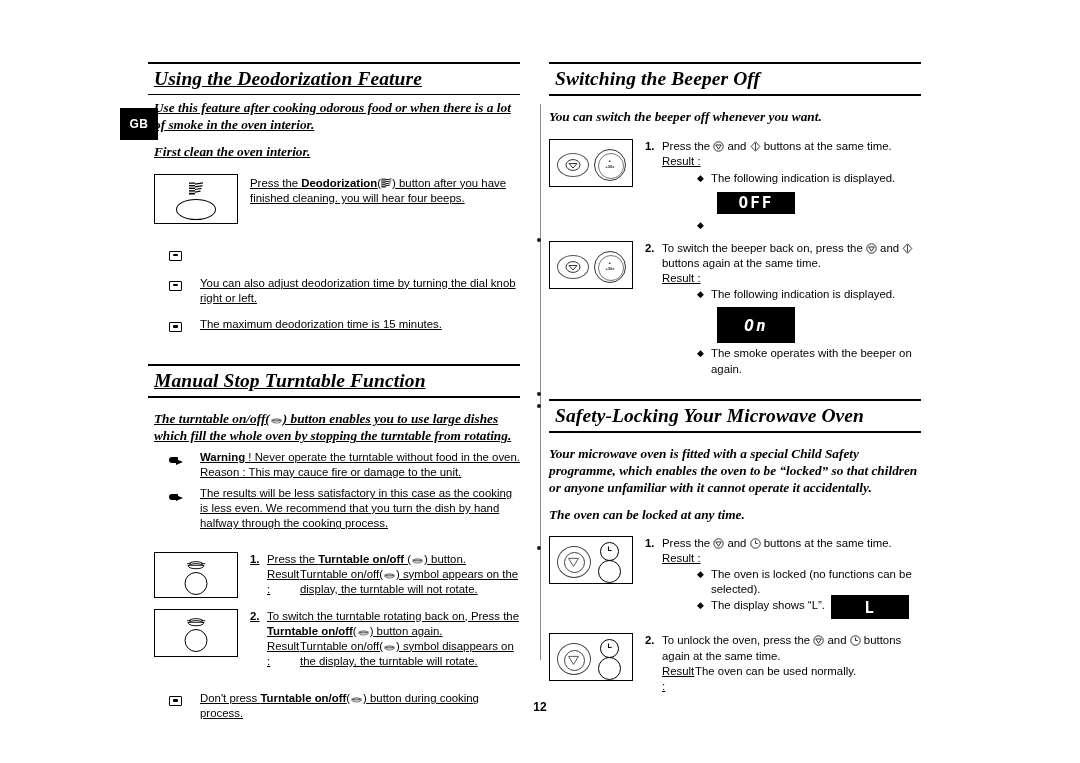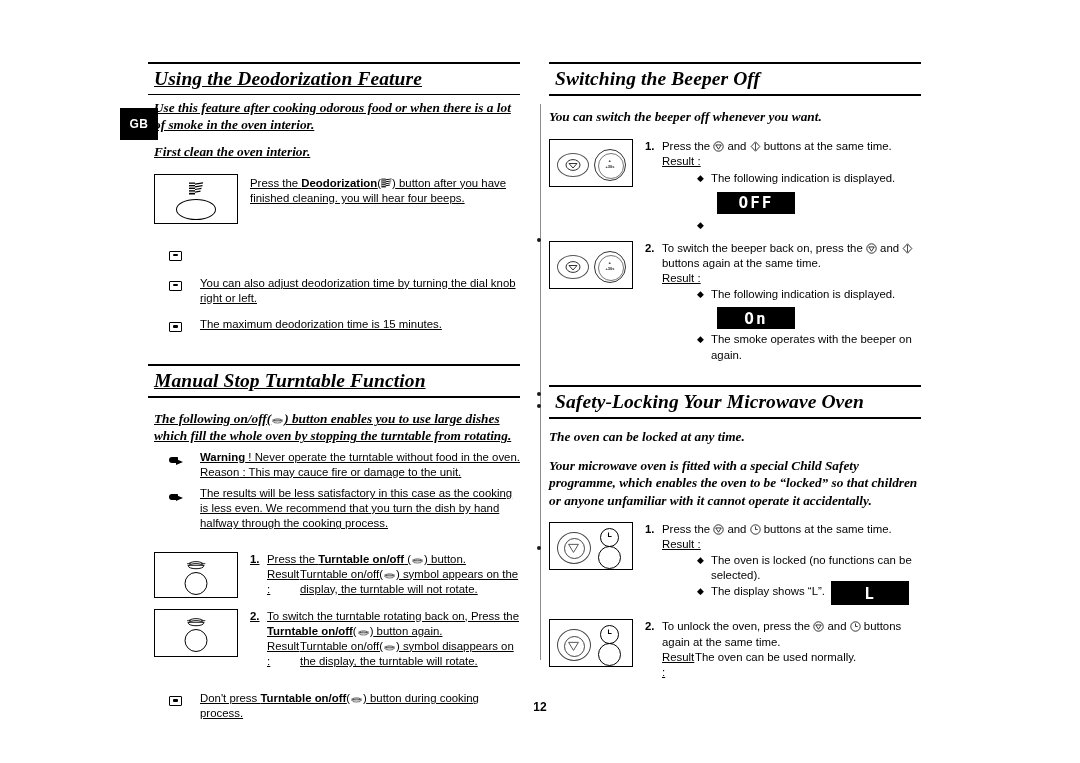--- a/index.html
+++ b/index.html
@@ -317,21 +317,21 @@
     background: #000;
     color: #fff;
     display: flex;
     align-items: center;
     justify-content: center;
     font-family: "DejaVu Sans Mono", monospace;
     font-weight: bold;
     letter-spacing: 2px;
   }
   .led-off { width: 78px; height: 22px; font-size: 16px; }
-  .led-on  { width: 78px; height: 22px; font-size: 16px; }
+  .led-on  { width: 78px; height: 36px; font-size: 16px; font-style: italic; }
   .led-l   { width: 78px; height: 24px; font-size: 16px; }
 
   
   .dia-row {
     display: flex;
     margin-top: 2px;
   }
   .dia-row .dia {
     flex: 0 0 24px;
     padding-left: 10px;
@@ -453,21 +453,21 @@
         <div class="note-body">The maximum deodorization time is 15 minutes.</div>
       </div>
     </div>
 
     <div class="section" style="margin-top:28px">
       <div class="sec-rule-top"></div>
       <h2 class="sec-title">Manual Stop Turntable Function</h2>
       <div class="sec-rule-bottom thick"></div>
 
       <div class="intro" style="margin-top:12px">
-        <span>The following on/off(</span><svg class="sym-tt" viewBox="0 0 26 12">
+        <span>The turntable on/off(</span><svg class="sym-tt" viewBox="0 0 26 12">
           <ellipse cx="13" cy="8" rx="9" ry="3" fill="none" stroke="#000" stroke-width="1.1"></ellipse>
           <path d="M3 7 L23 7" stroke="#000" stroke-width="1" fill="none"></path>
           <path d="M5 4.5 C9 2, 17 2, 21 4.5" stroke="#000" stroke-width="1.1" fill="none"></path>
           <path d="M2.5 5 L7 5" stroke="#000" stroke-width="1"></path>
           <path d="M19 5 L24 5" stroke="#000" stroke-width="1"></path>
         </svg><span>) button enables you to use large dishes which fill the whole oven by stopping the turntable from rotating.</span>
       </div>
 
       <div class="note" style="margin-top:5px">
         <div class="bullet-ico"><span class="ico-hand"></span></div>
@@ -666,22 +666,22 @@
           </div>
         </div>
       </div>
     </div>
 
     <div class="section" style="margin-top:22px">
       <div class="sec-rule-top"></div>
       <h2 class="sec-title">Safety-Locking Your Microwave Oven</h2>
       <div class="sec-rule-bottom thick"></div>
 
+      <div class="intro" style="margin-top:12px;margin-left:0">Your microwave oven is fitted with a special Child Safety programme, which enables the oven to be “locked” so that children or anyone unfamiliar with it cannot operate it accidentally.</div>
       <div class="intro" style="margin-top:9px;margin-left:0">The oven can be locked at any time.</div>
-      <div class="intro" style="margin-top:12px;margin-left:0">Your microwave oven is fitted with a special Child Safety programme, which enables the oven to be “locked” so that children or anyone unfamiliar with it cannot operate it accidentally.</div>
 
       <div class="step-row" style="margin-top:13px">
         <div class="step-panel-wrap">
           <div class="panel panel-lock">
             <div class="lk-stop">
               <div class="lk-stop-inner">
                 <svg viewBox="0 0 19 19" width="17" height="17">
                   <path d="M4 6 L15 6 L9.5 15 Z" fill="none" stroke="#555" stroke-width="1.1"></path>
                 </svg>
               </div>

